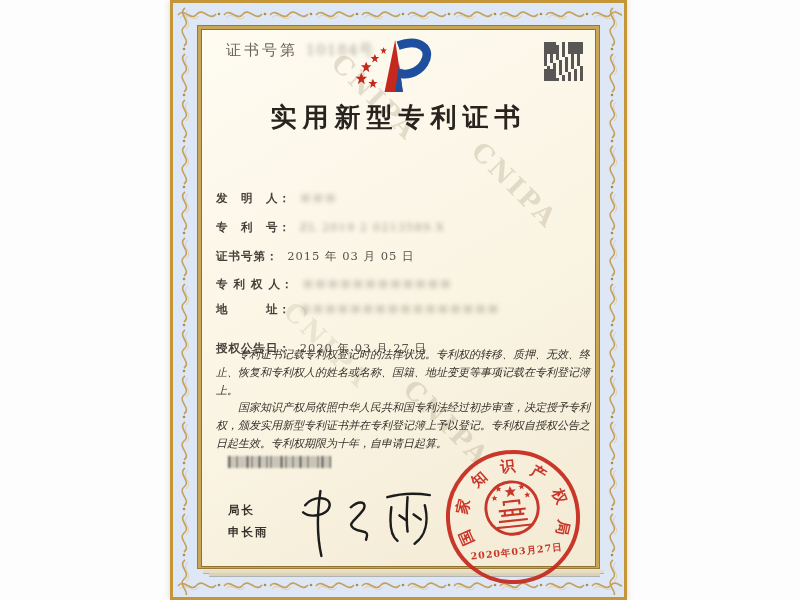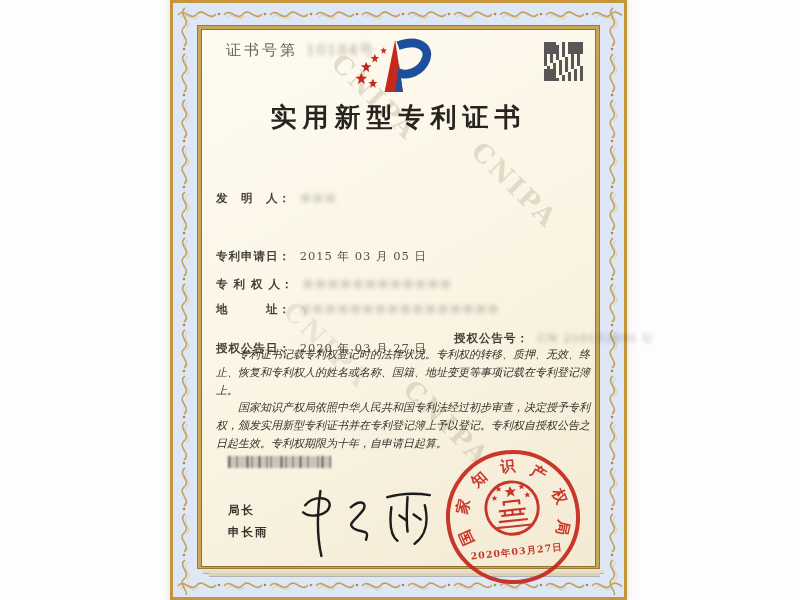--- a/index.html
+++ b/index.html
@@ -329,39 +329,39 @@
               <i></i>
               <i class="d"></i>
             </div>
 
           <div class="title">实用新型专利证书</div>
 
           <div class="row" style="top:161px">
             <span class="lab">发　明　人：</span>
             <span class="val blur2">〓〓〓</span>
           </div>
+          <div class="row" style="top:190px">
+            <span class="lab">专　利　号：</span>
+            <span class="val blur">ZL 2019 2 0213589.X</span>
+          </div>
           <div class="row" style="top:219px">
-            <span class="lab">专利申请日：</span>
+            <span class="lab">证书号第：</span>
             <span class="val">2015 年 03 月 05 日</span>
           </div>
           <div class="row" style="top:272px">
             <span class="lab">地　　　址：</span>
             <span class="val blur2">〓〓〓〓〓〓〓〓〓〓〓〓〓〓〓〓</span>
           </div>
           <div class="row" style="top:247px">
             <span class="lab">专 利 权 人：</span>
             <span class="val blur2">〓〓〓〓〓〓〓〓〓〓〓〓</span>
           </div>
           <div class="row" style="top:311px">
             <span class="lab">授权公告日：</span>
             <span class="val">2020 年 03 月 27 日</span>
-          </div>
-          <div class="row" style="top:301px;left:252px">
-            <span class="lab">授权公告号：</span>
-            <span class="val blur">CN 210153891 U</span>
           </div>
 
           <div class="bodytext">
             <p>专利证书记载专利权登记时的法律状况。专利权的转移、质押、无效、终止、恢复和专利权人的姓名或名称、国籍、地址变更等事项记载在专利登记簿上。</p>
             <p>国家知识产权局依照中华人民共和国专利法经过初步审查，决定授予专利权，颁发实用新型专利证书并在专利登记簿上予以登记。专利权自授权公告之日起生效。专利权期限为十年，自申请日起算。</p>
           </div>
 
           <div class="barcode" id="barcode">
               <i style="width: 3px;"></i>
               <i style="width: 1px;"></i>

